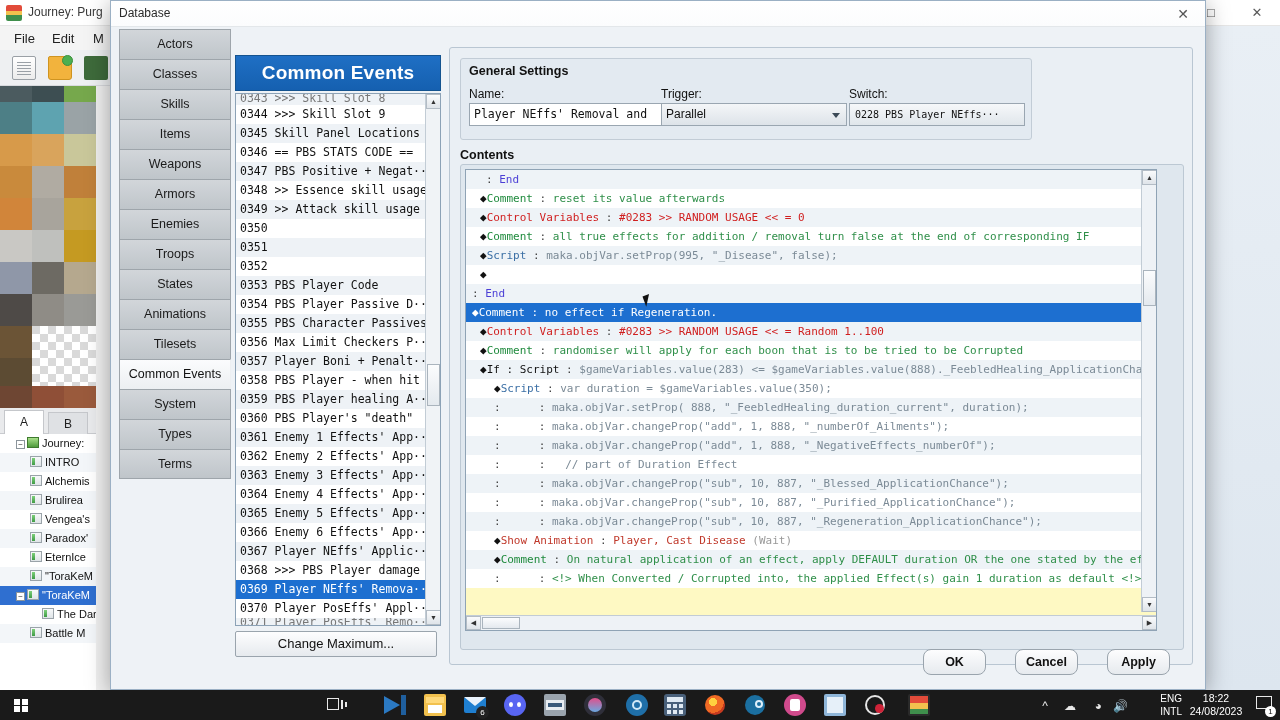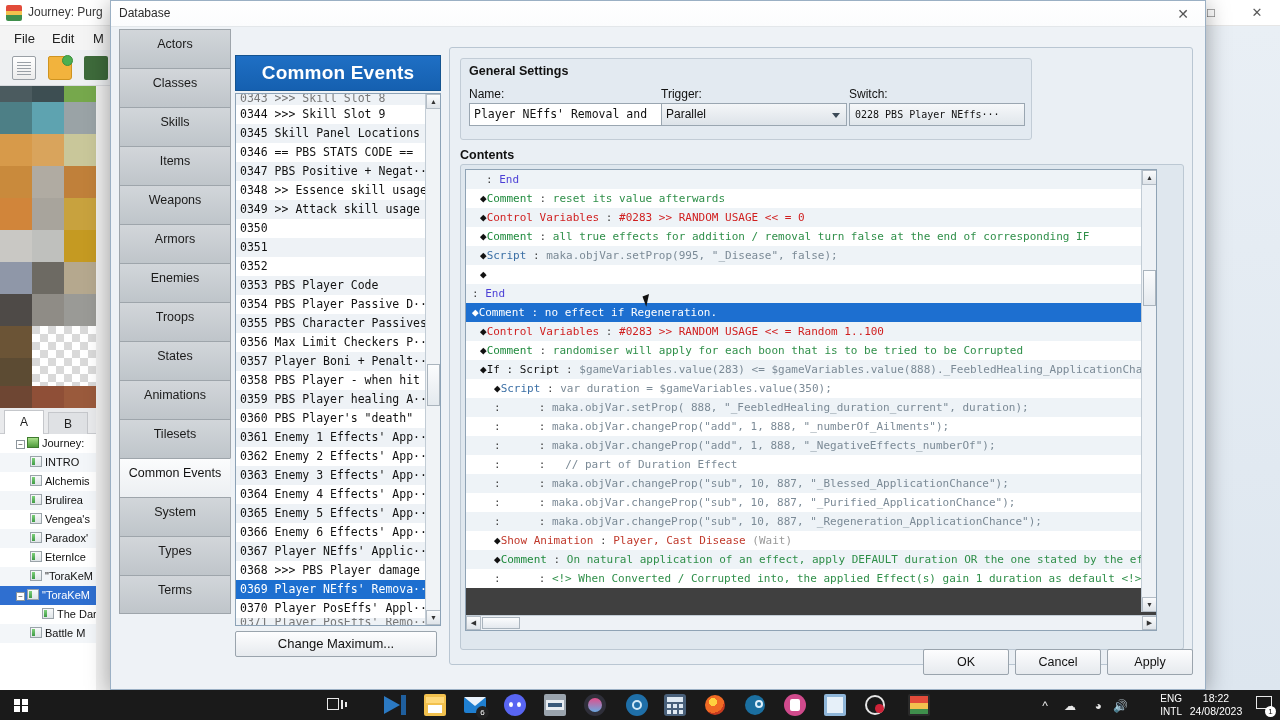--- a/index.html
+++ b/index.html
@@ -114,21 +114,21 @@
     text-align: center; line-height: 26px; font-size: 14px; color: #555;
   }
   #db-body {
     position: absolute; left: 0; top: 26px; width: 1094px; height: 662px;
     background: #eef2f6;
   }
 
   
   #cat-col { position: absolute; left: 8px; top: 2px; width: 112px; height: 450px; }
   .cat-btn {
-    position: relative; width: 112px; height: 39px; line-height: 29px;
+    position: relative; width: 112px; height: 30px; line-height: 29px;
     text-align: center; font-size: 12.5px; color: #1b1b1b;
     background: linear-gradient(#d2d6da,#bfc5ca);
     border: 1px solid #9ea5ab; border-bottom: none;
   }
   .cat-btn:first-child { border-top: 1px solid #9ea5ab; }
   .cat-btn:last-child { border-bottom: 1px solid #9ea5ab; }
   .cat-btn.active {
     background: linear-gradient(#fbfcfd,#eceff2);
     color: #111; font-weight: normal;
     border-right-color: #eceff2;
@@ -213,21 +213,21 @@
     white-space: nowrap; overflow: hidden;
   }
 
   #contents-label { position: absolute; left: 10px; top: 100px; font-size: 12.5px; font-weight: bold; color: #111; }
   #contents-box {
     position: absolute; left: 10px; top: 116px; width: 724px; height: 486px;
     background: #dfe7ee; border: 1px solid #bcc8d3; border-radius: 3px;
   }
   #contents-inner {
     position: absolute; left: 4px; top: 4px; width: 692px; height: 462px;
-    background: #404040; border: 1px solid #8fa3b5; overflow: hidden;
+    background: #fef9c3; border: 1px solid #8fa3b5; overflow: hidden;
   }
   #ev-list {
     position: absolute; left: 0; top: 0; width: 691px; height: 442px; overflow: hidden;
     font-family: "DejaVu Sans Mono", monospace; font-size: 11px;
   }
   .ev-row {
     height: 19px; line-height: 19px; white-space: nowrap; overflow: hidden;
     padding-left: 2px; background: #ffffff;
   }
   .ev-row.alt { background: #eef3f7; }
@@ -254,24 +254,24 @@
     background: #eef2f6; border-top: 1px solid #c2ccd5;
   }
   .sb-arrow-h {
     position: absolute; top: 0; width: 15px; height: 14px;
     background: linear-gradient(#fafbfc,#dfe4e9); border: 1px solid #b3bcc5;
     font-size: 7px; text-align: center; line-height: 12px; color: #333;
   }
 
   
   .dlg-btn {
-    position: absolute; width: 86px; height: 26px;
+    position: absolute; width: 63px; height: 26px;
     background: linear-gradient(#fdfdfe,#e6eaee);
-    border: 1px solid #9aa4ad; border-radius: 2px;
-    font-size: 12.5px; text-align: center; line-height: 24px; color: #111;
+    border: 1px solid #9aa4ad; border-radius: 8px;
+    font-size: 12.5px; text-align: center; line-height: 24px; color: #111; font-weight: bold;
   }
 
   
   #taskbar {
     position: absolute; left: 0; bottom: 0; width: 1280px; height: 30px;
     background: #1a1a1a;
   }
   #start-btn { position: absolute; left: 0; top: 0; width: 46px; height: 30px; }
   .win-logo {
     position: absolute; left: 14px; top: 9px; width: 14px; height: 13px;

